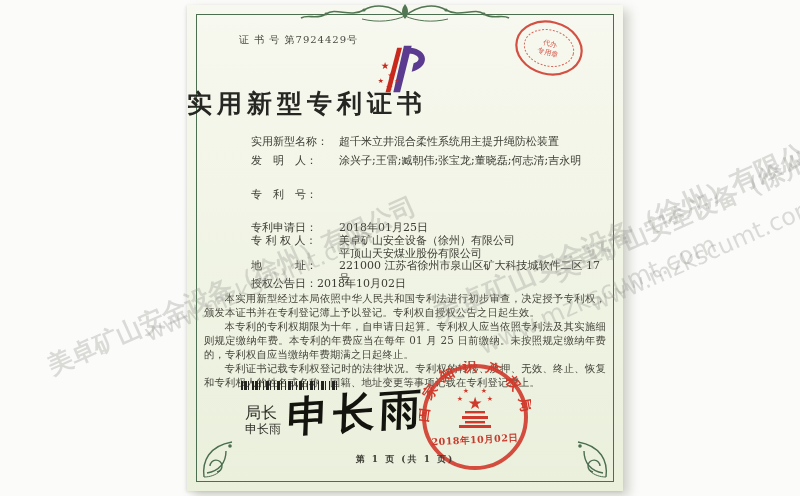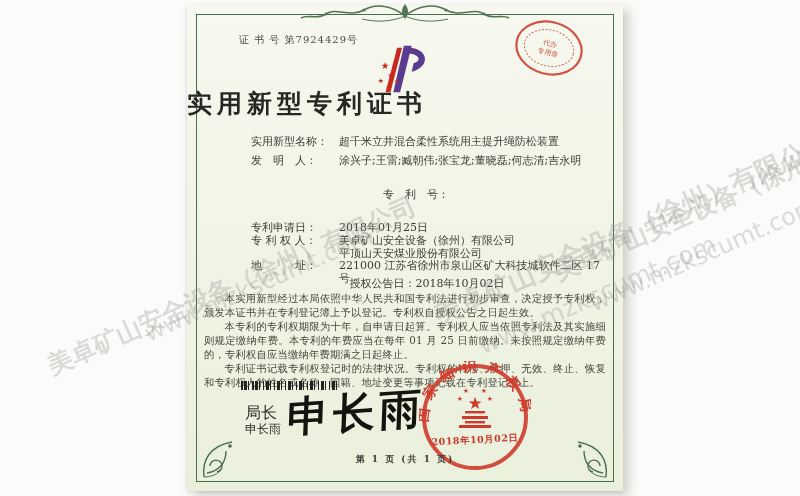--- a/index.html
+++ b/index.html
@@ -25,21 +25,21 @@
   .certno{
     position:absolute;left:52px;top:28px;font-size:10px;letter-spacing:1px;color:#4a4a42;
   }
   .logo{position:absolute;left:186px;top:34px;width:58px;height:58px;}
   .title{
     position:absolute;left:0;top:82px;width:100%;
     font-size:25px;font-weight:700;letter-spacing:5px;color:#262622;
   }
   
   .fields{position:absolute;left:64px;top:0;width:352px;font-size:11px;color:#3c3c34;}
-  .frow{position:absolute;display:flex;line-height:13px;width:352px;justify-content:center;}
+  .frow{position:absolute;display:flex;line-height:13px;width:352px;}
   .f-label{flex:none;width:88px;white-space:pre;}
   .f-val{flex:1;}
   .row-name{top:130px;}
   .row-inventors{top:149px;}
   .row-patno{top:183px;}
   .row-appdate{top:216px;}
   .row-patentee{top:229px;}
   .row-address{top:254px;}
   .row-grant{top:272px;}
   .grant2{position:absolute;left:182px;top:0;display:flex;white-space:nowrap;}

